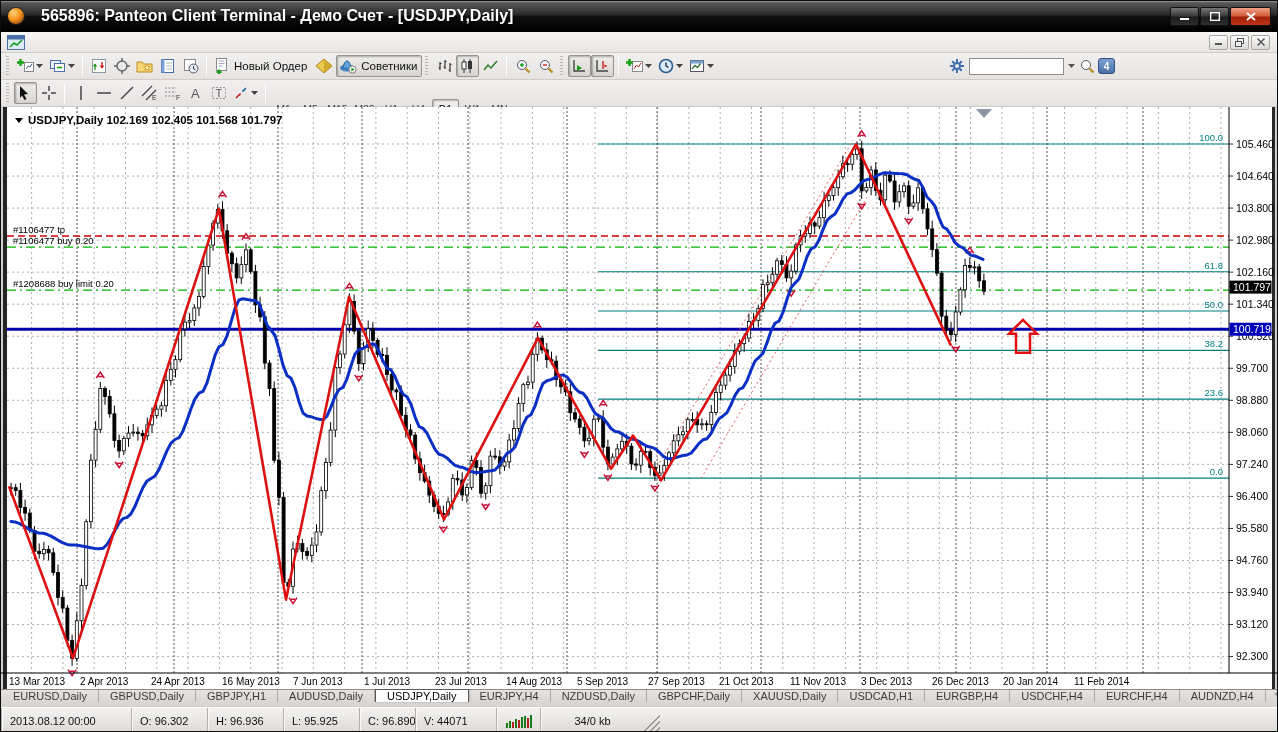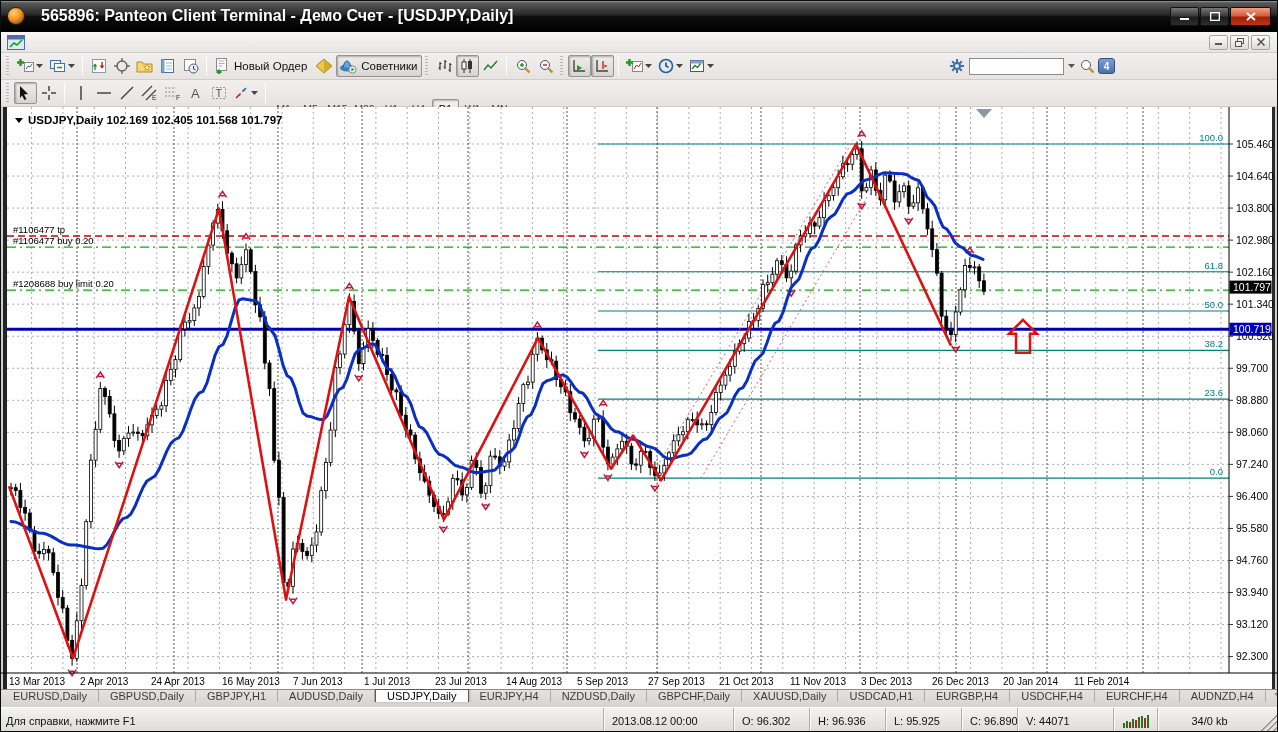--- a/index.html
+++ b/index.html
@@ -1036,27 +1036,26 @@
       </div>
     <div class="tab-arrows">
       <svg width="6" height="8">
           <path d="M6 0L0 4l6 4z" fill="#9a9792"></path>
         </svg>
 
     </div>
   </div>
 
   <div class="statusbar">
-    <div class="scell first">Для справки, нажмите F1</div>
     <div class="scell" style="width:130px">2013.08.12 00:00</div>
     <div class="scell" style="width:76px">O: 96.302</div>
     <div class="scell" style="width:76px">H: 96.936</div>
     <div class="scell" style="width:76px">L: 95.925</div>
     <div class="scell" style="width:56px">C: 96.890</div>
-    <div class="scell" style="width:96px">V: 44071</div>
+    <div class="scell" style="width:81px">V: 44071</div>
     <div class="scell" style="width:44px; justify-content:center">
       <svg width="26" height="15">
         <g>
           <rect x="0" y="10" width="2" height="5" fill="#1a7a1a"></rect>
             <rect x="3" y="8" width="2" height="7" fill="#1a7a1a"></rect>
           <rect x="6" y="9" width="2" height="6" fill="#b22222"></rect>
             <rect x="9" y="6" width="2" height="9" fill="#1a7a1a"></rect>
           <rect x="12" y="7" width="2" height="8" fill="#b22222"></rect>
             <rect x="15" y="4" width="2" height="11" fill="#1a7a1a"></rect>
           <rect x="18" y="3" width="2" height="12" fill="#1a7a1a"></rect>

